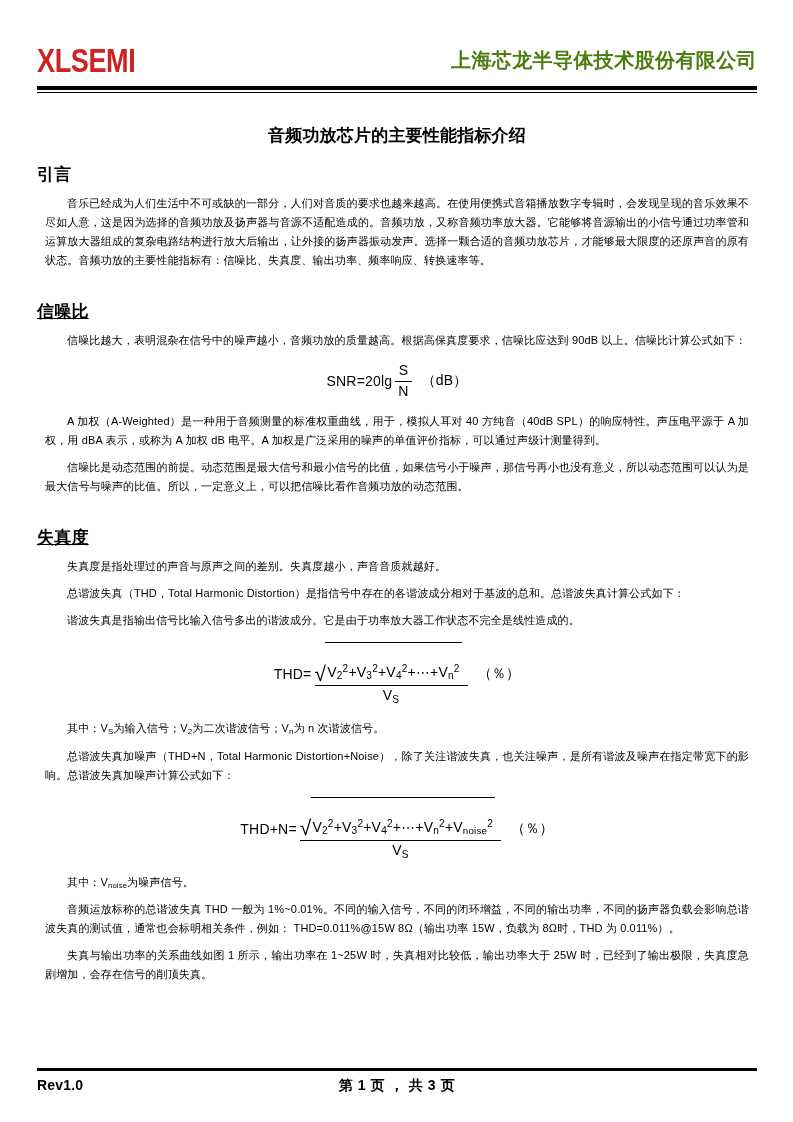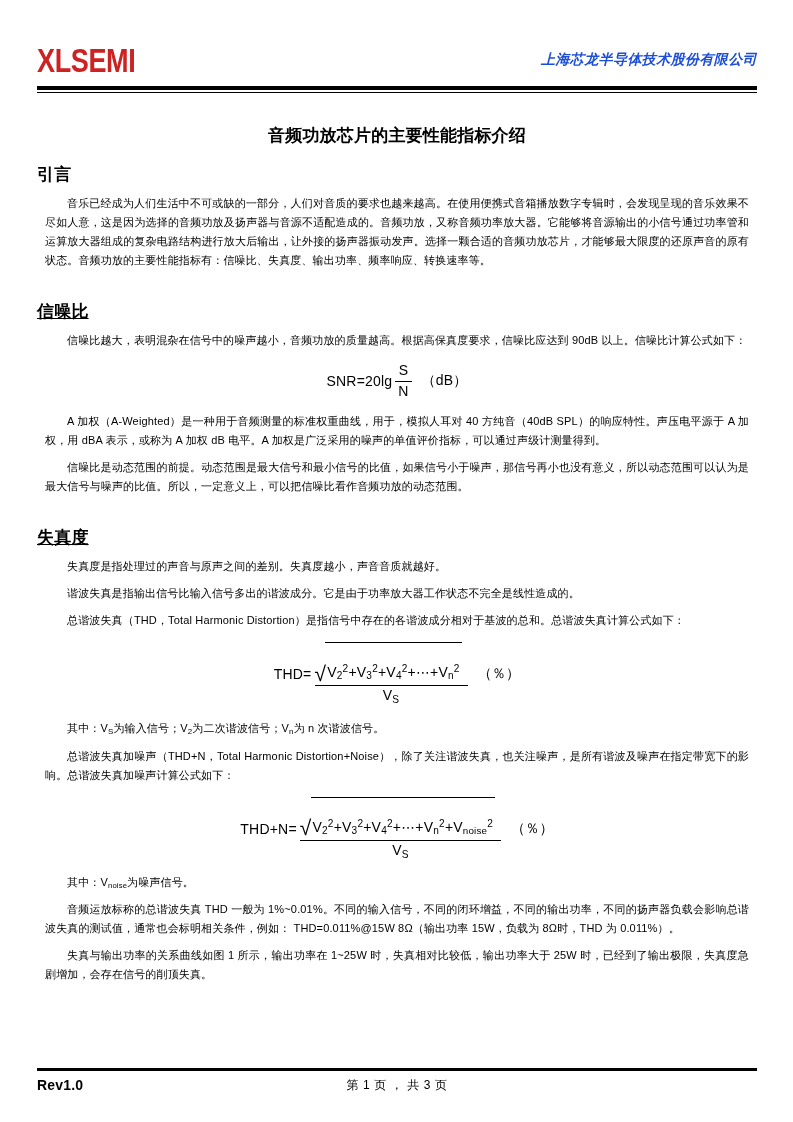--- a/index.html
+++ b/index.html
@@ -37,26 +37,25 @@
     font-weight: bold;
     font-size: 33px;
     letter-spacing: -0.5px;
     color: #cc2222;
     transform: scaleX(0.82);
     transform-origin: left center;
     line-height: 1;
     white-space: nowrap;
   }
   .company-name {
-    font-size: 14px;
-    font-weight: bold;
-    color: #1d4ed8;
+    font-size: 20px;
+    font-weight: bold;
+    color: #4d7c0f;
     white-space: nowrap;
     letter-spacing: 0.4px;
-    font-style: italic;
   }
   .header-rule {
     position: absolute;
     left: 37px;
     top: 86px;
     width: 720px;
   }
   .header-rule .thick {
     height: 4px;
     background: #000;
@@ -188,22 +187,22 @@
     font-size: 14px;
     font-weight: bold;
     letter-spacing: 0.2px;
   }
   .footer-page {
     position: absolute;
     left: 0;
     right: 0;
     top: 2px;
     text-align: center;
-    font-size: 12px;
-    font-weight: normal;
+    font-size: 14px;
+    font-weight: bold;
     letter-spacing: 0.6px;
   }
 </style>
 </head>
 <body>
 
 <div class="page">
 
   <div class="header">
     <div class="logo">XLSEMI</div>
@@ -234,22 +233,22 @@
         </span>
         <span class="units">（dB）</span>
       </span>
     </div>
 
     <p class="para">A 加权（A-Weighted）是一种用于音频测量的标准权重曲线，用于，模拟人耳对 40 方纯音（40dB SPL）的响应特性。声压电平源于 A 加权，用 dBA 表示，或称为 A 加权 dB 电平。A 加权是广泛采用的噪声的单值评价指标，可以通过声级计测量得到。</p>
     <p class="para">信噪比是动态范围的前提。动态范围是最大信号和最小信号的比值，如果信号小于噪声，那信号再小也没有意义，所以动态范围可以认为是最大信号与噪声的比值。所以，一定意义上，可以把信噪比看作音频功放的动态范围。</p>
 
     <h2 class="section gap-top">失真度</h2>
     <p class="para">失真度是指处理过的声音与原声之间的差别。失真度越小，声音音质就越好。</p>
+    <p class="para">总谐波失真（THD，Total Harmonic Distortion）是指信号中存在的各谐波成分相对于基波的总和。总谐波失真计算公式如下：</p>
     <p class="para">谐波失真是指输出信号比输入信号多出的谐波成分。它是由于功率放大器工作状态不完全是线性造成的。</p>
-    <p class="para">总谐波失真（THD，Total Harmonic Distortion）是指信号中存在的各谐波成分相对于基波的总和。总谐波失真计算公式如下：</p>
 
     <div class="formula">
       <span class="fx">
         <span class="lhs">THD=</span>
         <span class="frac wide">
           <span class="num">
             <span class="sqrt">
               <span class="radsign">√</span>
               <span class="radicand">V<sub>2</sub><sup>2</sup>+V<sub>3</sub><sup>2</sup>+V<sub>4</sub><sup>2</sup>+⋯+V<sub>n</sub><sup>2</sup></span>
             </span>

